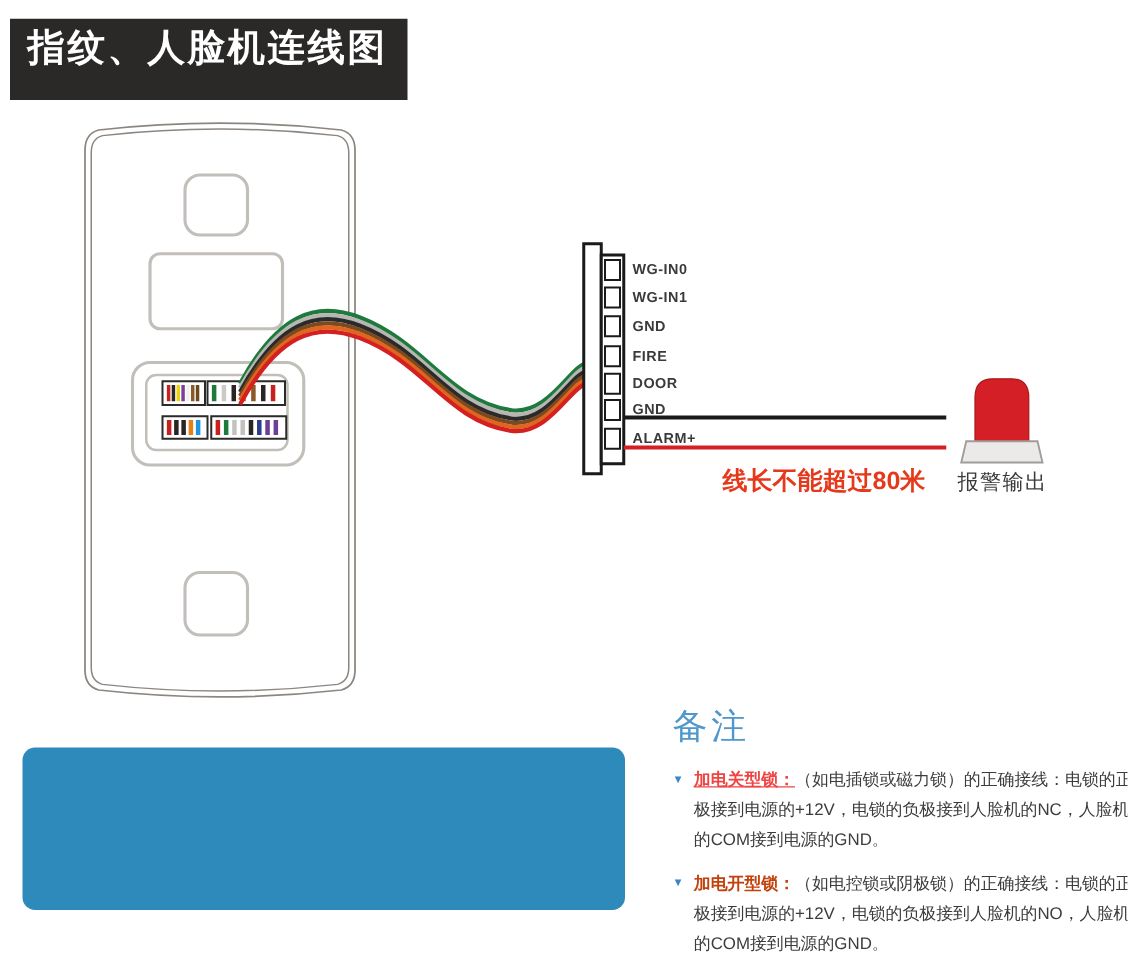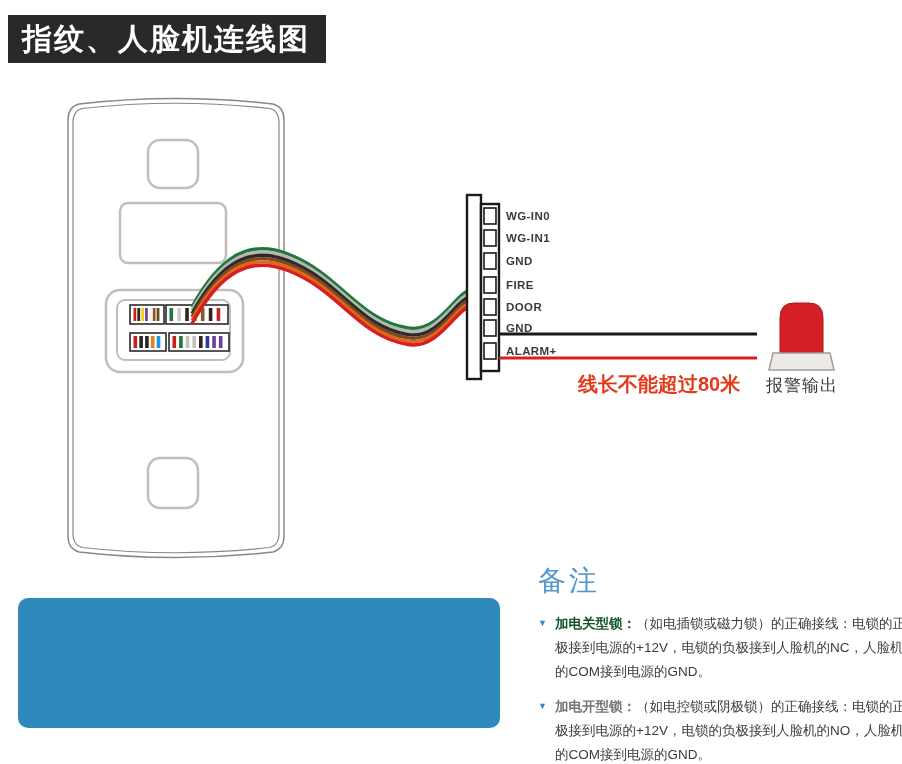--- a/index.html
+++ b/index.html
@@ -4,21 +4,21 @@
 <style>
   html,body{margin:0;padding:0;}
   body{
     width:902px;height:764px;position:relative;background:#ffffff;
     font-family:"Liberation Sans", sans-serif;overflow:hidden;
   }
   .title-bar{
     position:absolute;left:8px;top:15px;
     background:#2b2928;color:#fff;
     font-size:30px;font-weight:bold;letter-spacing:2px;
-    padding:7px 16px 8px 14px;line-height:1.1;
+    padding:7px 16px 25px 14px;line-height:1.1;
   }
   #diagram{position:absolute;left:0;top:0;}
   .pin-label{font-size:11.5px;font-weight:600;fill:#3a3a3a;letter-spacing:.4px;}
   .warning-text{font-size:20px;font-weight:bold;}
   .alarm-label{font-size:17px;fill:#3a3a3a;letter-spacing:1px;}
   .wiring-box{
     position:absolute;left:18px;top:598px;width:482px;min-height:130px;
     border-radius:10px;color:#ffffff;box-sizing:border-box;
     padding:15px 24px 14px 24px;font-size:13.5px;line-height:1.8;
   }
@@ -132,16 +132,16 @@
 
   <text x="578" y="391" class="warning-text" fill="#e5391c">线长不能超过80米</text>
 </svg>
 
 <div class="wiring-box" style="background: rgb(47, 138, 188);">
 </div>
 
 <div class="remarks">
   <p class="remarks-heading" style="color: rgb(79, 151, 204);">备注</p>
   <div id="remark-list">
-      <div class="remark-item"><span class="marker" style="color: rgb(61, 133, 198);">▼</span><span class="lock-label" style="color: #14532d;">加电关型锁：</span><span>（如电插锁或磁力锁）的正确接线：电锁的正极接到电源的+12V，电锁的负极接到人脸机的NC，人脸机的COM接到电源的GND。</span></div>
-      <div class="remark-item"><span class="marker" style="color: rgb(61, 133, 198);">▼</span><span class="lock-label" style="color: #737373;">加电开型锁：</span><span>（如电控锁或阴极锁）的正确接线：电锁的正极接到电源的+12V，电锁的负极接到人脸机的NO，人脸机的COM接到电源的GND。</span></div>
+      <div class="remark-item"><span class="marker" style="color: rgb(61, 133, 198);">▼</span><span class="lock-label" style="color: #ef4444; text-decoration: underline;">加电关型锁：</span><span>（如电插锁或磁力锁）的正确接线：电锁的正极接到电源的+12V，电锁的负极接到人脸机的NC，人脸机的COM接到电源的GND。</span></div>
+      <div class="remark-item"><span class="marker" style="color: rgb(61, 133, 198);">▼</span><span class="lock-label" style="color: #c2410c;">加电开型锁：</span><span>（如电控锁或阴极锁）的正确接线：电锁的正极接到电源的+12V，电锁的负极接到人脸机的NO，人脸机的COM接到电源的GND。</span></div>
     </div>
 </div>
 
 </body></html>

